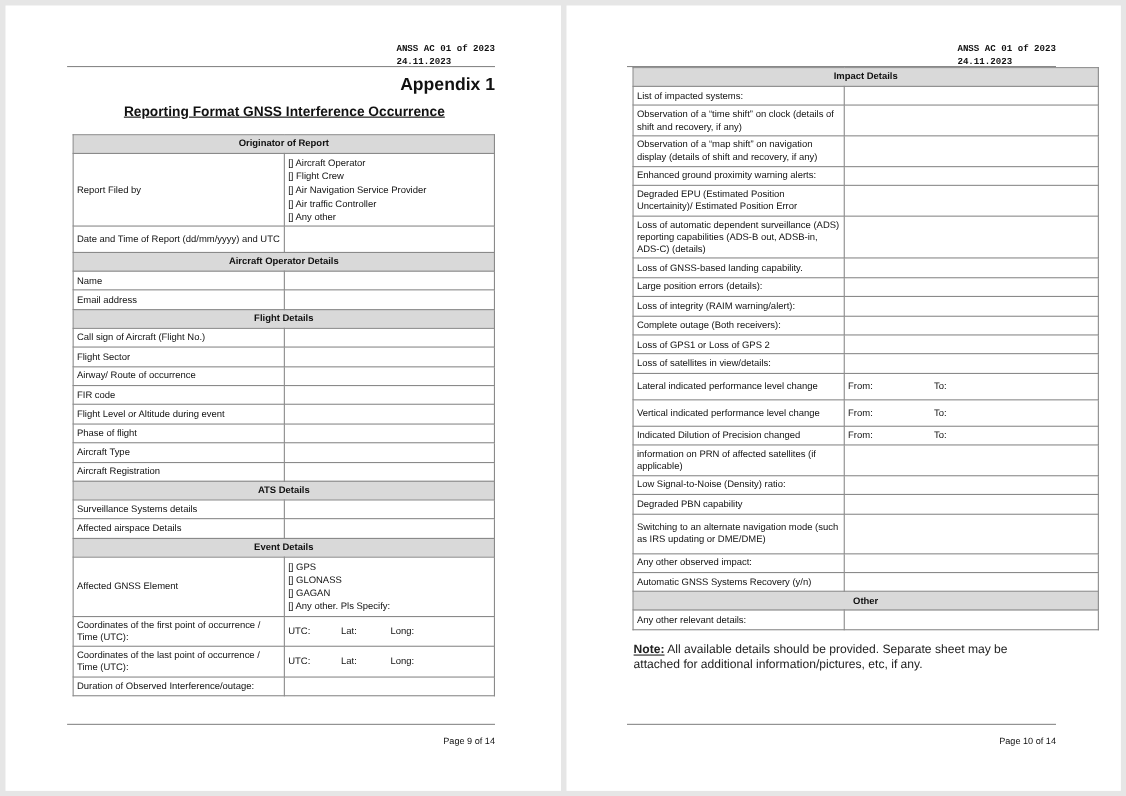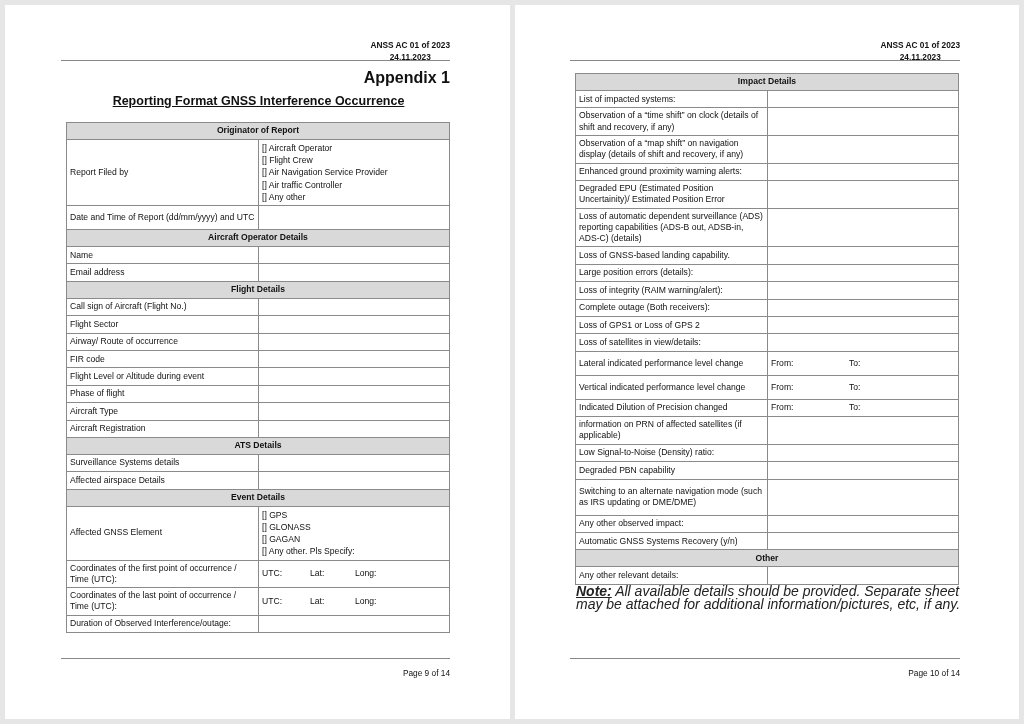--- a/index.html
+++ b/index.html
@@ -1,51 +1,51 @@
 <!DOCTYPE html>
 <html><head>
 <meta charset="utf-8">
 <style>
   * { box-sizing: border-box; margin: 0; padding: 0; }
   html, body { width: 1024px; height: 724px; overflow: hidden; }
   body { background: #e6e6e6; position: relative; font-family: "Liberation Sans", sans-serif; color: #111; }
   .page { position: absolute; top: 5px; background: #fff; height: 714px; }
   #page-left { left: 5px; width: 505px; }
   #page-right { left: 515px; width: 504px; }
-  .hdr { position: absolute; top: 34px; text-align: center; font-size: 8.3px; font-weight: bold; line-height: 12px; font-family: Liberation Sans, sans-serif; }
+  .hdr { position: absolute; top: 34px; text-align: left; font-size: 8.3px; font-weight: bold; line-height: 12px; font-family: Liberation Mono, monospace; }
   #page-left .hdr { right: 60px; }
   #page-right .hdr { right: 59px; }
   .hline { position: absolute; height: 1px; background: #888; }
   #page-left .hline.top { left: 56px; width: 389px; top: 55px; }
   #page-right .hline.top { left: 55px; width: 390px; top: 55px; }
   #page-left .hline.bot { left: 56px; width: 389px; top: 653px; }
   #page-right .hline.bot { left: 55px; width: 390px; top: 653px; }
   .footer { position: absolute; top: 662px; font-size: 8.3px; line-height: 12px; }
   #page-left .footer { right: 60px; }
   #page-right .footer { right: 59px; }
   .appendix { position: absolute; top: 64px; right: 60px; font-size: 16px; font-weight: bold; }
   .title { position: absolute; top: 89px; left: 0; width: 505px; text-align: center; font-size: 12.5px; font-weight: bold; text-decoration: underline; padding-left: 2px;}
   table.form { position: absolute; border-collapse: collapse; font-size: 8.6px; line-height: 11.3px; table-layout: fixed; }
   #page-left table.form { left: 61px; top: 117px; width: 384px; padding-left: 20px; }
-  #page-right table.form { left: 60px; top: 68px; width: 384px; }
+  #page-right table.form { left: 60px; top: 56px; width: 424px; }
   table.form td { border: 1px solid #8a8a8a; padding: 2px 3px 2px 3px; vertical-align: middle; }
   table.form col.c1 { width: 192px; }
   table.form td.sec { background: #d9d9d9; text-align: center; font-weight: bold; height: 17px; }
   table.form tr.r1 td { height: 17.4px; }
   table.form tr.r2 td { height: 24px; }
   table.form tr.r3 td { height: 36px; }
   .opts div { line-height: 12.2px; }
   .trip { display: flex; }
   .trip span { display: inline-block; }
   .trip .a { width: 48px; }
   .trip .b { width: 45px; }
   .duo { display: flex; }
   .duo .a { width: 78px; }
   .justify { text-align: justify; text-align-last: left; }
-  .note { position: absolute; left: 61px; top: 580px; width: 385px; font-size: 14px; line-height: 13px; font-style: italic; color: #222; }
+  .note { position: absolute; left: 61px; top: 580px; width: 385px; font-size: 11px; line-height: 13px; color: #222; }
   .note .nl { font-weight: bold; text-decoration: underline; }
 </style>
 </head>
 <body>
 
 <div class="page" id="page-left">
   <div class="hdr">
     <div>ANSS AC 01 of 2023</div>
     <div>24.11.2023</div>
   </div>

